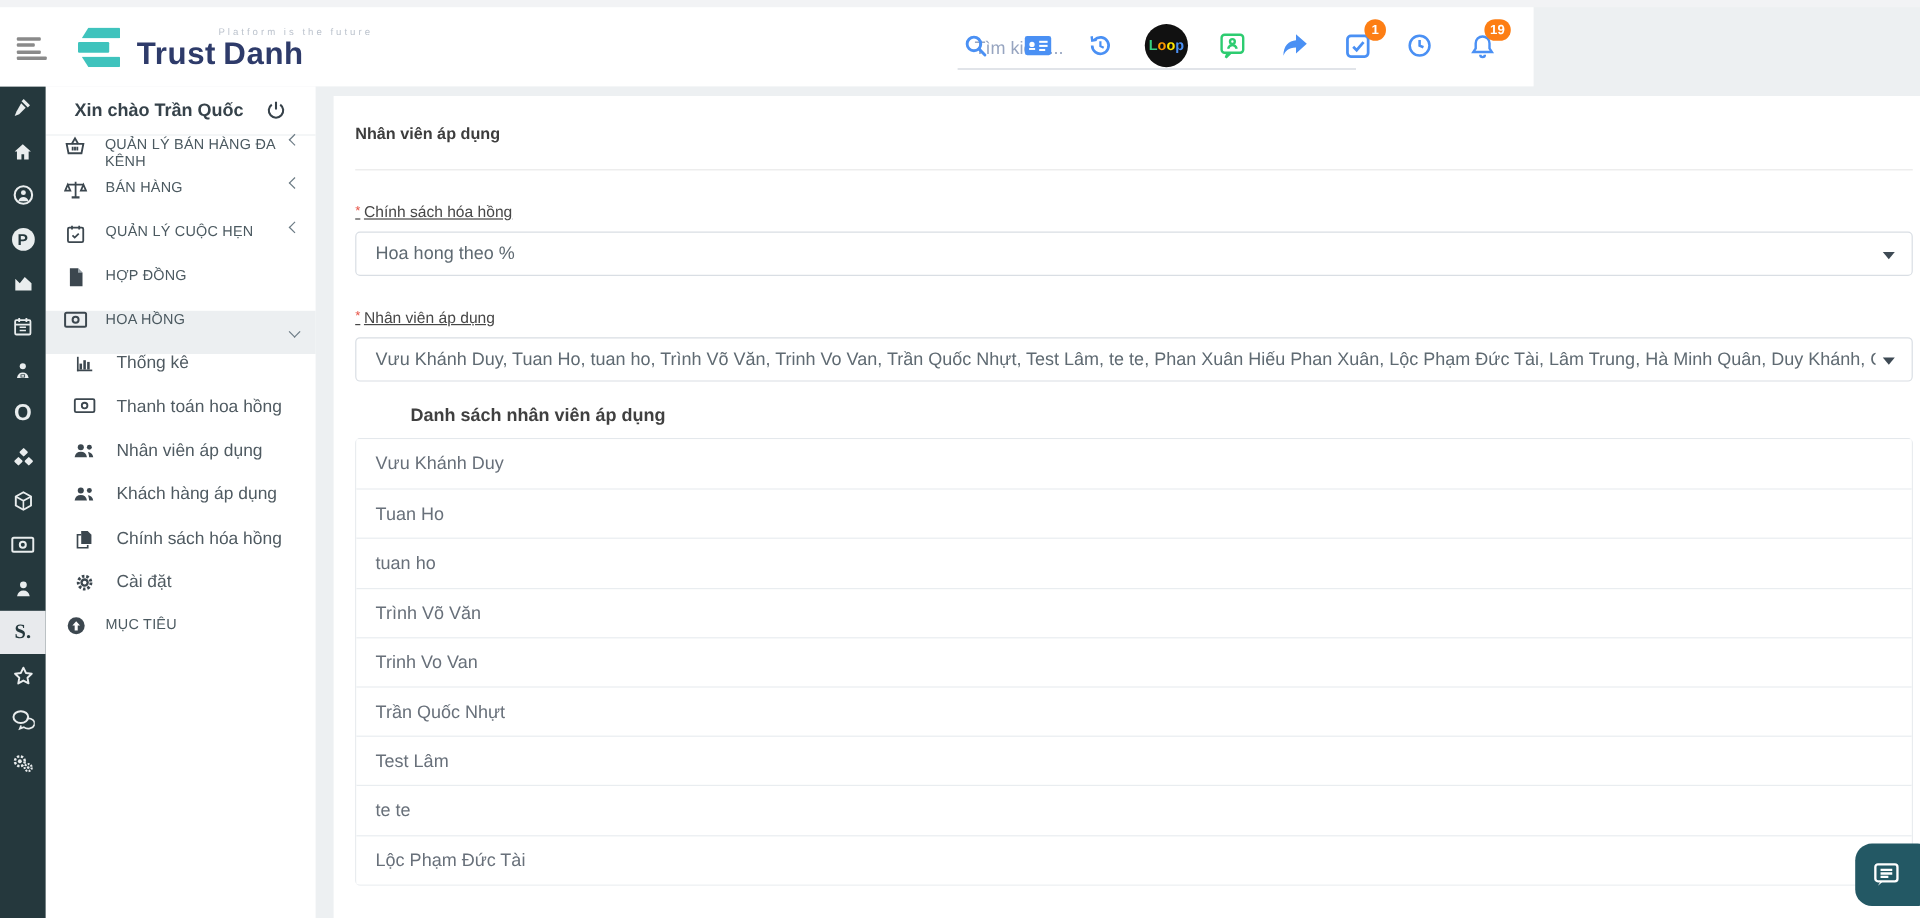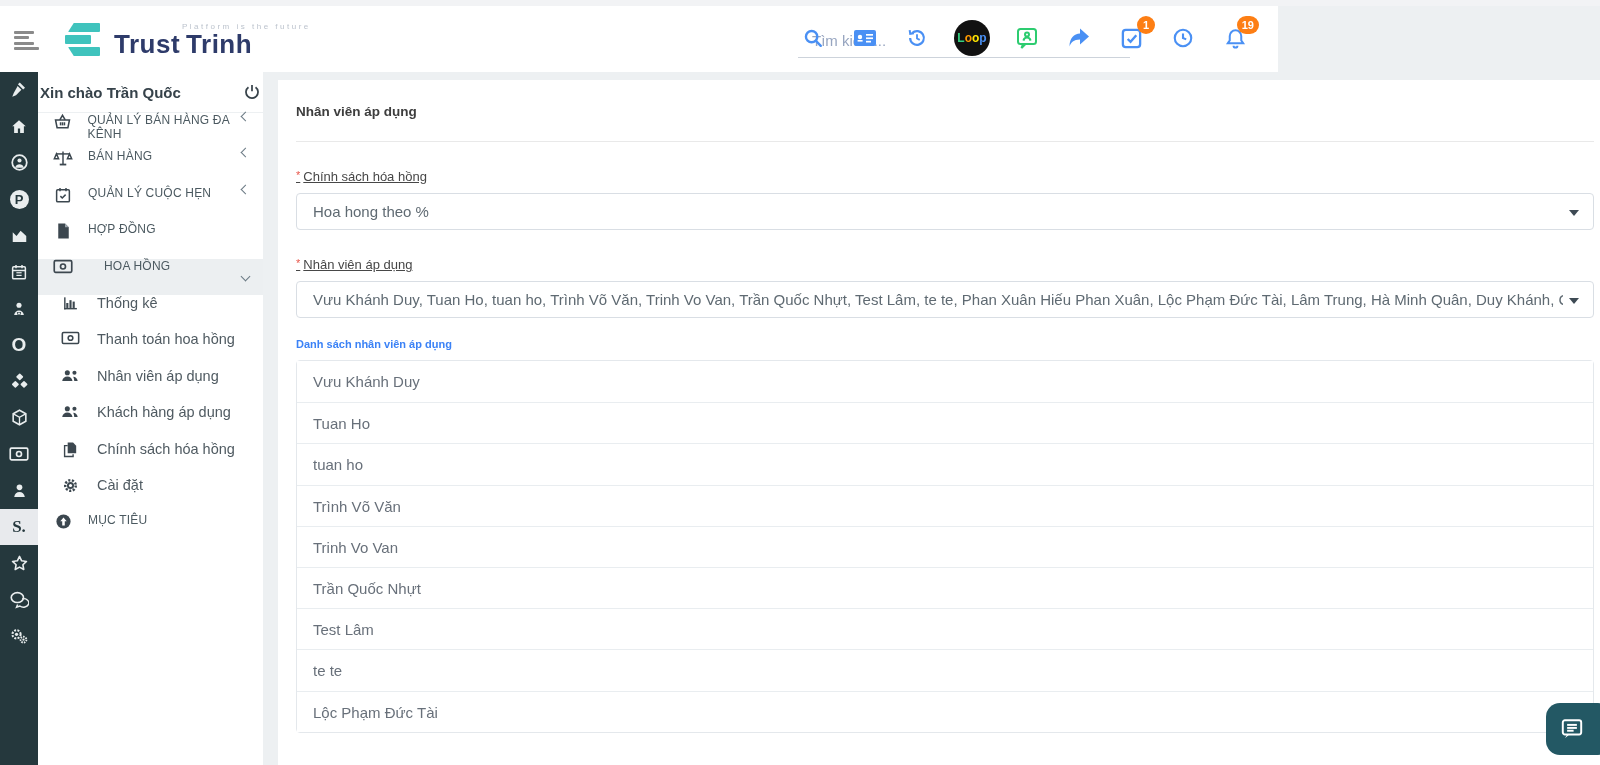--- a/index.html
+++ b/index.html
@@ -45,46 +45,46 @@
   .rail-item { height:36.4px; display:flex; align-items:center; justify-content:center; color:#e9edee; cursor:pointer; font-size:15px; }
   .rail-item svg { display:block; }
   .rail-item.active { background:#e8eaed; color:#25383d; }
   .rail-letter { font-weight:bold; }
   .rail-letter.serif { font-family:"Liberation Serif", serif; font-size:17px; }
   .p-disc { width:19px; height:19px; border-radius:50%; background:#e9edee; color:#25383d;
     font-size:13px; font-weight:bold; display:flex; align-items:center; justify-content:center; }
 
   
   .sidebar { position:absolute; left:38px; top:72px; bottom:0; width:225px; background:#ffffff; z-index:3; }
-  .side-head { height:41px; border-bottom:1px solid #edf0f2; display:flex; align-items:center; padding:0 2px; }
+  .side-head { height:41px; border-bottom:1px solid #edf0f2; display:flex; align-items:center; padding:0 24px; }
   .side-head .greet { font-size:15px; font-weight:bold; color:#36424a; flex:1; }
   .side-head .power { cursor:pointer; display:flex; }
   .side-item { height:36.4px; display:flex; align-items:flex-start; padding-left:12px; cursor:pointer; position:relative; }
-  .side-item.active { background:#eceff1;gap:16px; }
+  .side-item.active { background:#eceff1; }
   .side-item .mi { width:26px; display:flex; justify-content:center; color:#3c474f; }
   .side-item .lbl { font-size:12px; color:#4b5960; margin-left:12px; letter-spacing:0.2px; }
   .side-item.sub { padding-left:19px; }
   .side-item.sub .lbl { font-size:14.5px; margin-left:14px; color:#4f5a61; letter-spacing:0; }
   .chev { position:absolute; right:14px; width:7px; height:7px; border-left:1.6px solid #6b7a84; border-bottom:1.6px solid #6b7a84; }
   .chev.left { transform:rotate(45deg); }
   .chev.down { transform:rotate(-45deg); top:14px; }
   .mi svg { display:block; }
 
   
   .content { position:absolute; left:278px; top:80px; width:1322px; bottom:-30px; background:#ffffff; padding:24px 6px 0 18px; }
   .page-title { font-size:13.5px; font-weight:bold; color:#3d3d3d; }
   .title-divider { border:none; border-top:1px solid #e9e9e9; margin:22px 0 0 0; }
   .field-label { margin-top:27px; font-size:13px; color:#474747;text-decoration:underline; }
   .req { color:#e8574b; font-size:11px; margin-right:3px; vertical-align:2px; }
   .select-box { margin-top:9px; height:37px; border:1px solid #d9dee4; border-radius:4px; background:#fff;
     display:flex; align-items:center; padding:0 30px 0 16px; position:relative; cursor:pointer; }
   .select-box .val { font-size:15px; color:#5f6a72; white-space:nowrap; overflow:hidden; text-overflow:clip; }
   .select-box .caret { position:absolute; right:14px; top:16px; width:0; height:0;
     border-left:5px solid transparent; border-right:5px solid transparent; border-top:6px solid #3e4a54; }
-  .list-title { margin-top:20px; font-size:11px; font-weight:bold; color:#3b82f6; }
+  .list-title { margin-top:20px; font-size:15px; font-weight:bold; color:#404040;margin-left:46px; }
   .emp-list { margin-top:10px; border:1px solid #e4e8ec; border-radius:4px; }
   .emp-row { height:41.2px; line-height:41.2px; padding-left:16px; font-size:15px; color:#68707a; background:#fff; }
   .emp-row + .emp-row { border-top:1px solid #e9edf0; }
 
   
   .chat-widget { position:absolute; right:-12px; bottom:10px; width:66px; height:52px;
     background:#235864; border-radius:14px; z-index:9; display:flex; align-items:center; cursor:pointer; padding-left:13px; }
 </style>
 </head>
 <body>
@@ -100,21 +100,21 @@
     </div>
 
   <div class="brand">
     <div class="brand-mark">
         <i></i>
         <i></i>
         <i></i>
       </div>
     <div class="brand-tagline">Platform is the future</div>
     <div class="brand-word">
-      <span>Trust</span><span class="w2">Trinh</span>
+      <span>Trust</span><span class="w2">Danh</span>
     </div>
   </div>
 
   <div class="search-wrap">
     <input type="text" placeholder="Tìm kiếm..." style="">
   </div>
 
   <div class="header-actions">
     <div class="h-icon">
       <svg width="22" height="22" viewBox="0 0 24 24" fill="none" stroke="#4a90f4" stroke-width="2.6">

